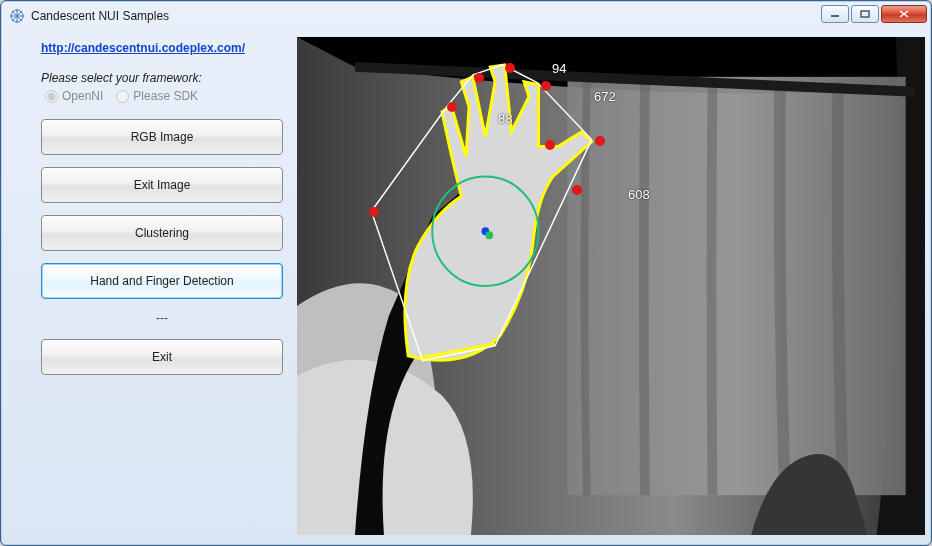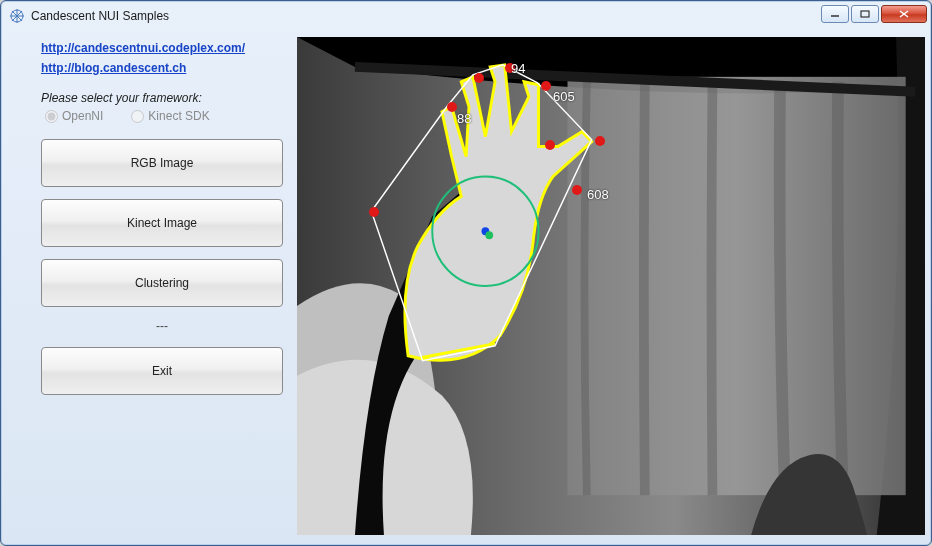--- a/index.html
+++ b/index.html
@@ -77,29 +77,29 @@
     font-size:12px;
     margin-bottom:6px;
   }
   .framework-label {
     padding: 0 6px 4px 6px;
     color:#222;
     font-style:italic;
   }
   .radios {
     display:flex;
-    gap: 28px;
+    gap: 13px;
     padding: 0 6px 10px 10px;
     color:#8a8a8a;
   }
   .radios label { display:flex; align-items:center; gap:4px; }
   .radios input[type=radio]{ accent-color:#8a8a8a; }
   .btn {
     margin: 6px 6px;
-    height: 48px;
+    height: 36px;
     border: 1px solid #8a8a8a;
     border-radius: 4px;
     background: linear-gradient(to bottom,#fdfdfd 0%,#f0f0f0 45%,#e3e3e3 55%,#efefef 100%);
     color:#222;
     font-size:12px;
     display:flex;align-items:center;justify-content:center;
     cursor:default;
   }
   .btn.selected {
     border: 1px solid #2f8dd6;
@@ -118,20 +118,21 @@
     background:#000;
     position:relative;
     overflow:hidden;
   }
   .overlay-label {
     position:absolute;
     color:#fff;
     font-size:13px;
     font-family: Tahoma, sans-serif;
     text-shadow: 0 0 2px #000;
+    margin-left: 41px;
   }
   .finger-dot {
     position:absolute;
     width:10px;height:10px;
     background:#e01818;
     border-radius:50%;
   }
 </style>
 </head>
 <body>
@@ -167,37 +168,37 @@
             <line x1="9" y1="1" x2="1" y2="7" stroke="#fff" stroke-width="1.5"></line>
           </svg>
       </div>
     </div>
   </div>
 
   <div class="content">
     <div class="sidebar">
       <div class="links">
         <a>http://candescentnui.codeplex.com/</a>
-        <a>http://blog.candescent.ch</a>
       </div>
       <div class="framework-label">Please select your framework:</div>
       <div class="radios">
         <label>
           <input type="radio" name="fw" checked="" disabled="" style="">
           <span>OpenNI</span>
         </label>
         <label>
           <input type="radio" name="fw" disabled="" style="">
-          <span>Kinect SDK</span>
+          <span>Please SDK</span>
         </label>
       </div>
 
       <div class="btn">RGB Image</div>
-      <div class="btn">Kinect Image</div>
+      <div class="btn">Exit Image</div>
       <div class="btn">Clustering</div>
+      <div class="btn selected">Hand and Finger Detection</div>
       <div class="placeholder-row">---</div>
       <div class="btn">Exit</div>
     </div>
 
     <div class="viewport">
       
       <svg width="100%" height="100%" viewBox="0 0 650 500" preserveAspectRatio="none">
 
         <defs>
           <linearGradient id="gRoom" x1="0" y1="0" x2="1" y2="0">
@@ -268,17 +269,17 @@
       <div class="finger-dot" style="left:177px;top:36px"></div>
       <div class="finger-dot" style="left:208px;top:26px"></div>
       <div class="finger-dot" style="left:244px;top:44px"></div>
       <div class="finger-dot" style="left:248px;top:103px"></div>
       <div class="finger-dot" style="left:298px;top:99px"></div>
       <div class="finger-dot" style="left:275px;top:148px"></div>
 
       
       <span class="overlay-label" style="left:160px;top:74px">88</span>
       <span class="overlay-label" style="left:214px;top:24px">94</span>
-      <span class="overlay-label" style="left:256px;top:52px">605</span>
+      <span class="overlay-label" style="left:256px;top:52px">672</span>
       <span class="overlay-label" style="left:290px;top:150px">608</span>
     </div>
   </div>
 </div>
 
 </body></html>

